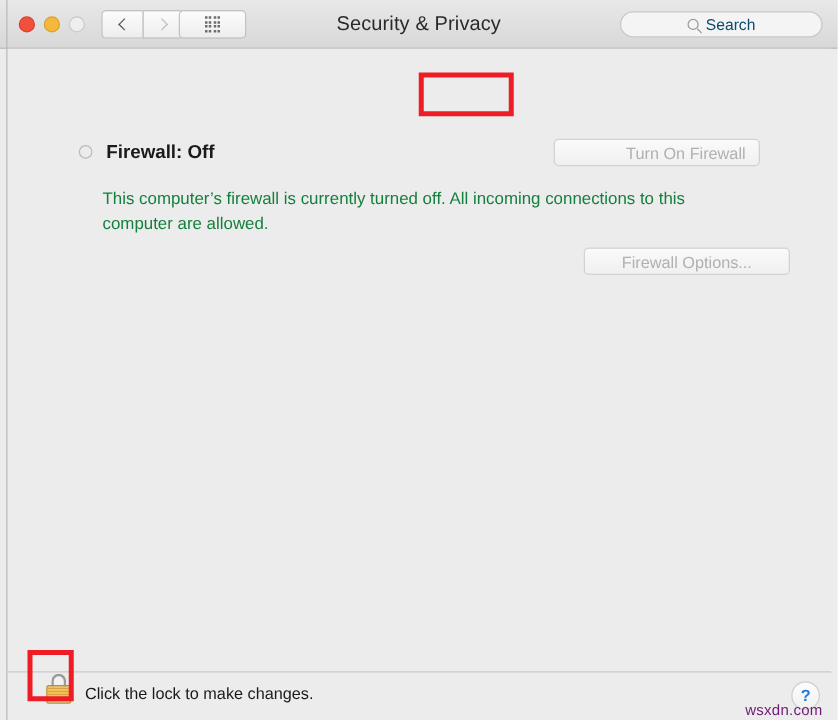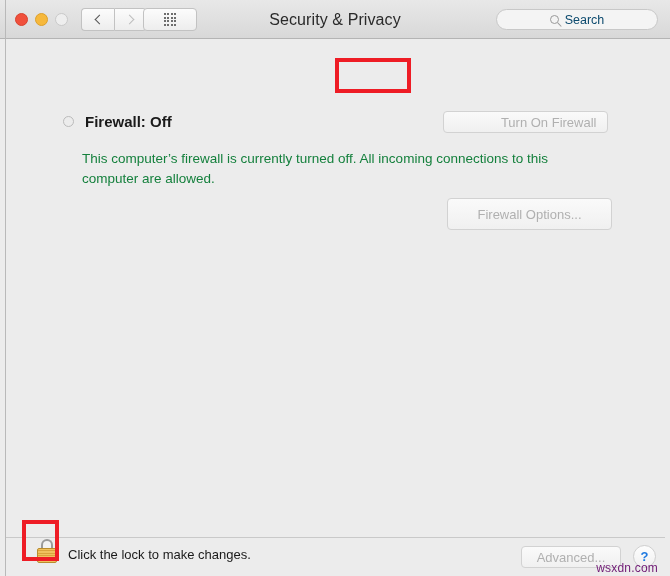--- a/index.html
+++ b/index.html
@@ -248,22 +248,22 @@
     width: 165px; height: 22px;
   }
   .btn.turn-on span {
     display: block;
     width: 142px;
     overflow: hidden;
     text-overflow: clip;
     text-align: right;
   }
   .btn.fw-options {
-    left: 441px; top: 159px;
-    width: 165px; height: 32px; text-align: center;
+    left: 461px; top: 159px;
+    width: 165px; height: 22px; text-align: center;
   }
 
   
   .bottombar {
     position: absolute;
     left: 6px; top: 537px;
     width: 659px; height: 39px;
     background: #ececec;
     border-top: 1px solid #c9c9c9;
     box-sizing: border-box;
@@ -410,21 +410,20 @@
   </div>
 
   <div class="bottombar">
     <div class="lock-wrap">
       <span class="lock-icon">
         <span class="lock-shackle"></span>
         <span class="lock-body"></span>
       </span>
     </div>
     <div class="lock-text">Click the lock to make changes.</div>
-    <div class="btn advanced">Advanced...</div>
     <div class="help-btn">?</div>
     <div class="watermark">wsxdn.com</div>
   </div>
 
   <div class="window-inner-border"></div>
 
   <div class="annot tab-annot"></div>
   <div class="annot lock-annot"></div>
 
 </div>

